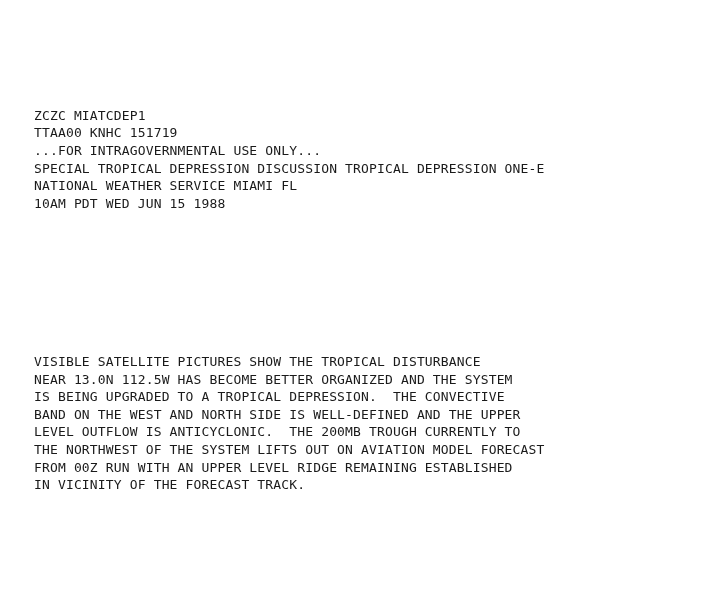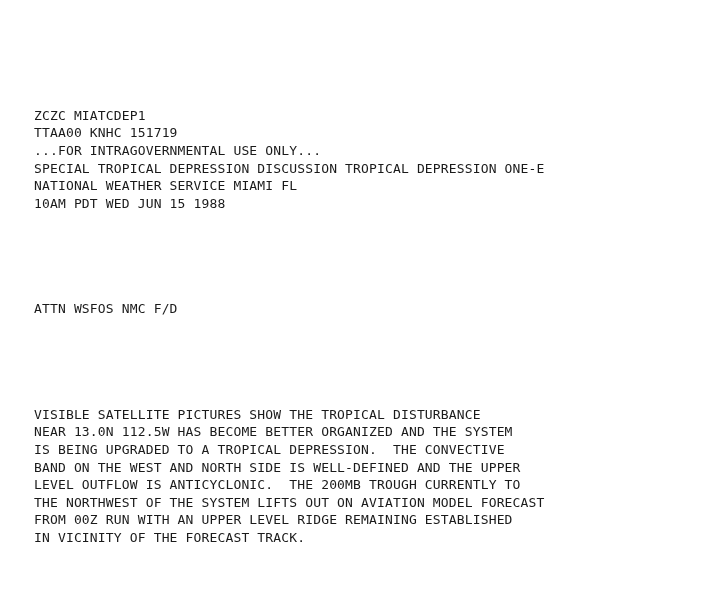--- a/index.html
+++ b/index.html
@@ -43,21 +43,20 @@
 <div class="page">
   <div class="doc">
 
     <div class="block">ZCZC MIATCDEP1
 TTAA00 KNHC 151719
 ...FOR INTRAGOVERNMENTAL USE ONLY...
 SPECIAL TROPICAL DEPRESSION DISCUSSION TROPICAL DEPRESSION ONE-E
 NATIONAL WEATHER SERVICE MIAMI FL
 10AM PDT WED JUN 15 1988</div>
     <div class="blank"></div>
-    <div class="block">ATTN WSFOS NMC F/D</div>
     <div class="blank"></div>
     <div class="block">VISIBLE SATELLITE PICTURES SHOW THE TROPICAL DISTURBANCE
 NEAR 13.0N 112.5W HAS BECOME BETTER ORGANIZED AND THE SYSTEM
 IS BEING UPGRADED TO A TROPICAL DEPRESSION.  THE CONVECTIVE
 BAND ON THE WEST AND NORTH SIDE IS WELL-DEFINED AND THE UPPER
 LEVEL OUTFLOW IS ANTICYCLONIC.  THE 200MB TROUGH CURRENTLY TO
 THE NORTHWEST OF THE SYSTEM LIFTS OUT ON AVIATION MODEL FORECAST
 FROM 00Z RUN WITH AN UPPER LEVEL RIDGE REMAINING ESTABLISHED
 IN VICINITY OF THE FORECAST TRACK.</div>
     <div class="blank"></div>

